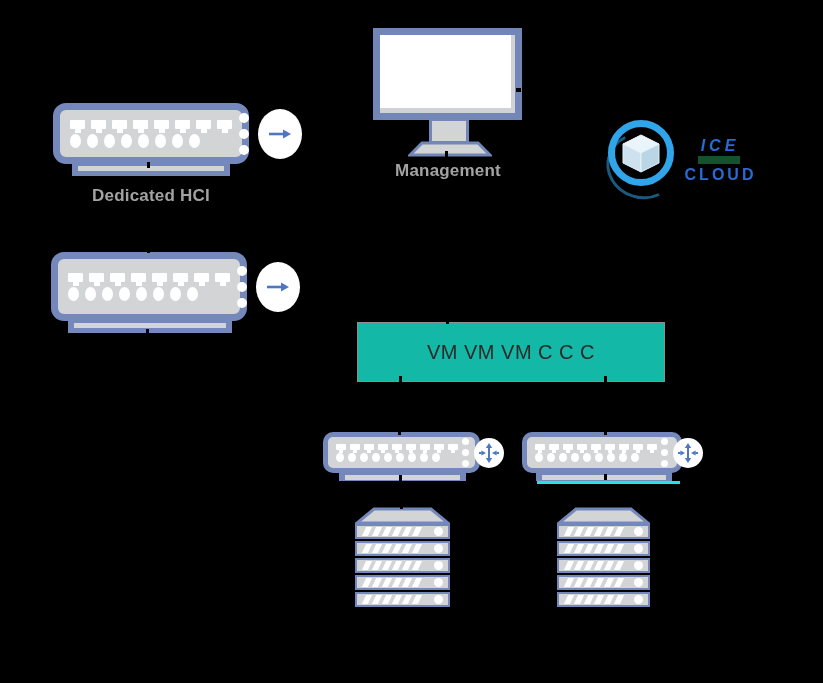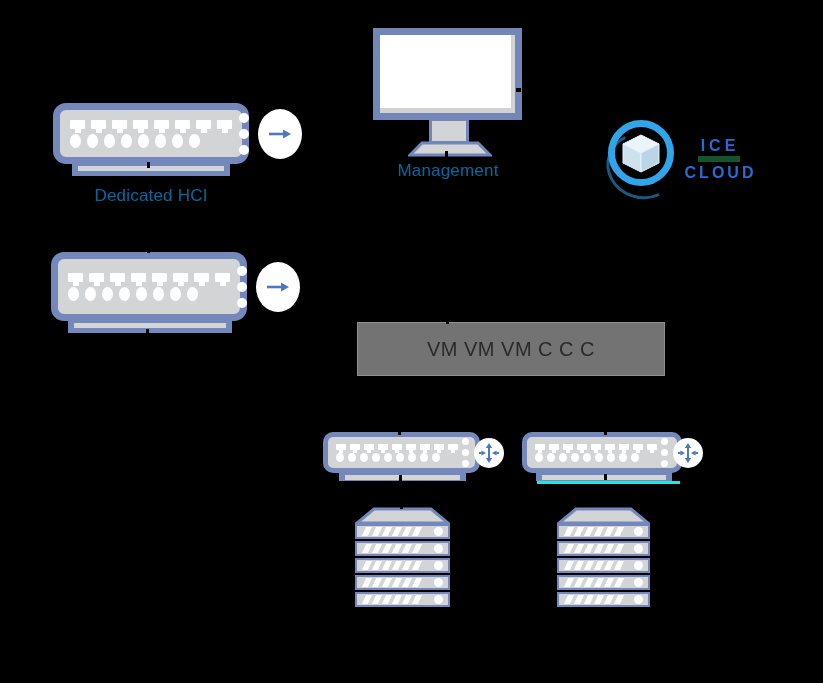--- a/index.html
+++ b/index.html
@@ -27,42 +27,42 @@
   .sw .prow{gap:4px;}
   .sw .jack{width:10px;height:6px;}
   .sw .jack::after{top:6px;width:4px;height:3px;}
   .sw .oval{width:8px;height:9px;}
   .sw .led{width:7px;height:7px;}
   .sw .led-col{gap:4px;margin-right:1px;}
   .sw-circle{width:30px;height:30px;background:#fff;border-radius:50%;display:flex;align-items:center;justify-content:center;flex:none;}
   .cyan-line{position:absolute;background:#2ae1e1;}
 
   
-  .diag-label{position:absolute;color:#0369a1;font-weight:normal;font-size:17px;text-align:center;letter-spacing:.2px;}
+  .diag-label{position:absolute;color:#a3a3a3;font-weight:bold;font-size:17px;text-align:center;letter-spacing:.2px;}
 
   
   .monitor{position:absolute;left:373px;top:28px;width:149px;height:92px;background:#fff;
            border:7px solid #7386b8;box-sizing:border-box;box-shadow:inset -5px -6px 0 -1px #d1d2d4;}
   .stand{position:absolute;left:429px;top:118px;width:40px;height:26px;background:#d3d4d6;
          border:3px solid #7386b8;box-sizing:border-box;}
   .mon-base{position:absolute;left:408px;top:141px;}
 
   
   .ring{position:absolute;left:608px;top:120px;width:66px;height:66px;border:7px solid #31a5e9;
         border-radius:50%;box-sizing:border-box;}
   .ring::after{content:"";position:absolute;left:-9px;top:6px;width:66px;height:60px;border-radius:50%;
         border:3px solid rgba(49,165,233,.55);border-color:transparent transparent rgba(49,165,233,.55) rgba(49,165,233,.55);transform:rotate(18deg);}
   .cube{position:absolute;left:618px;top:130px;}
   .logo-text{position:absolute;left:676px;top:137px;width:86px;display:flex;flex-direction:column;align-items:center;}
-  .logo-line1{color:#2a6ad3;font-weight:bold;font-size:16px;letter-spacing:4px;border-bottom:6px solid #14532d;
-              padding:0 1px 1px 3px;}
+  .logo-line1{color:#2a6ad3;font-weight:bold;font-size:16px;letter-spacing:4px;border-bottom:8px solid #14532d;
+              padding:0 1px 1px 3px;font-style:italic;}
   .logo-line2{color:#2a6ad3;font-weight:bold;font-size:16px;letter-spacing:3px;margin-top:2px;padding-left:3px;}
 
   
-  .vm-box{position:absolute;left:357px;top:322px;width:308px;height:54px;background:#737373;
+  .vm-box{position:absolute;left:357px;top:322px;width:308px;height:60px;background:#14b8a6;
           border:1px solid #8f8f8f;box-sizing:border-box;display:flex;align-items:center;justify-content:center;}
   .vm-text{color:#2a2a2a;font-size:20px;letter-spacing:.5px;}
 
   
   .srv-top{position:absolute;}
   .slats{position:absolute;display:flex;flex-direction:column;gap:2px;}
   .slat{height:15px;background:#d3d4d6;border:2px solid #7588bb;box-sizing:border-box;
         display:flex;align-items:center;padding:0 5px;}
   .stripes{display:flex;gap:4px;margin-left:2px;}
   .stripe{width:6px;height:9px;background:#fff;transform:skewX(-25deg);}

